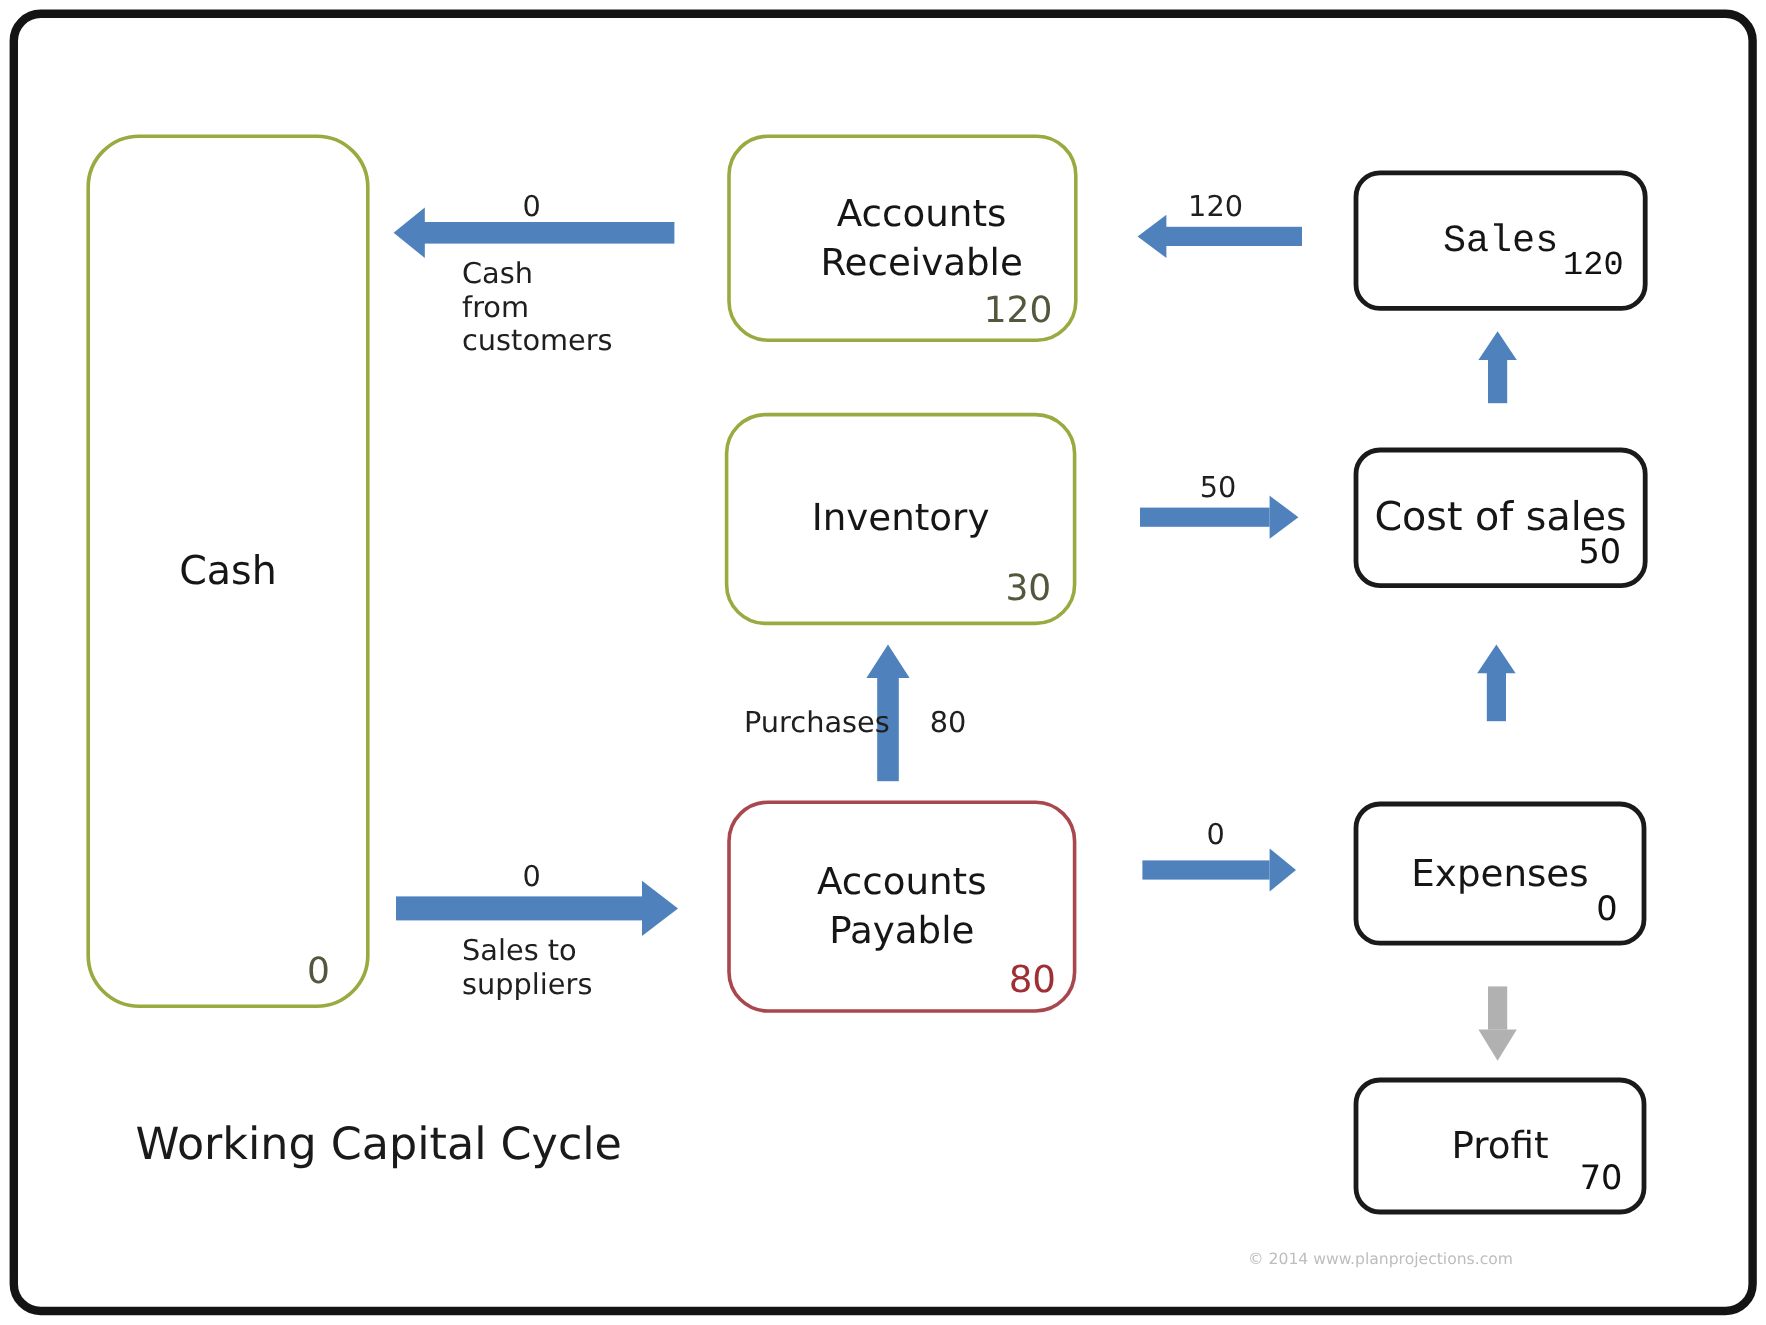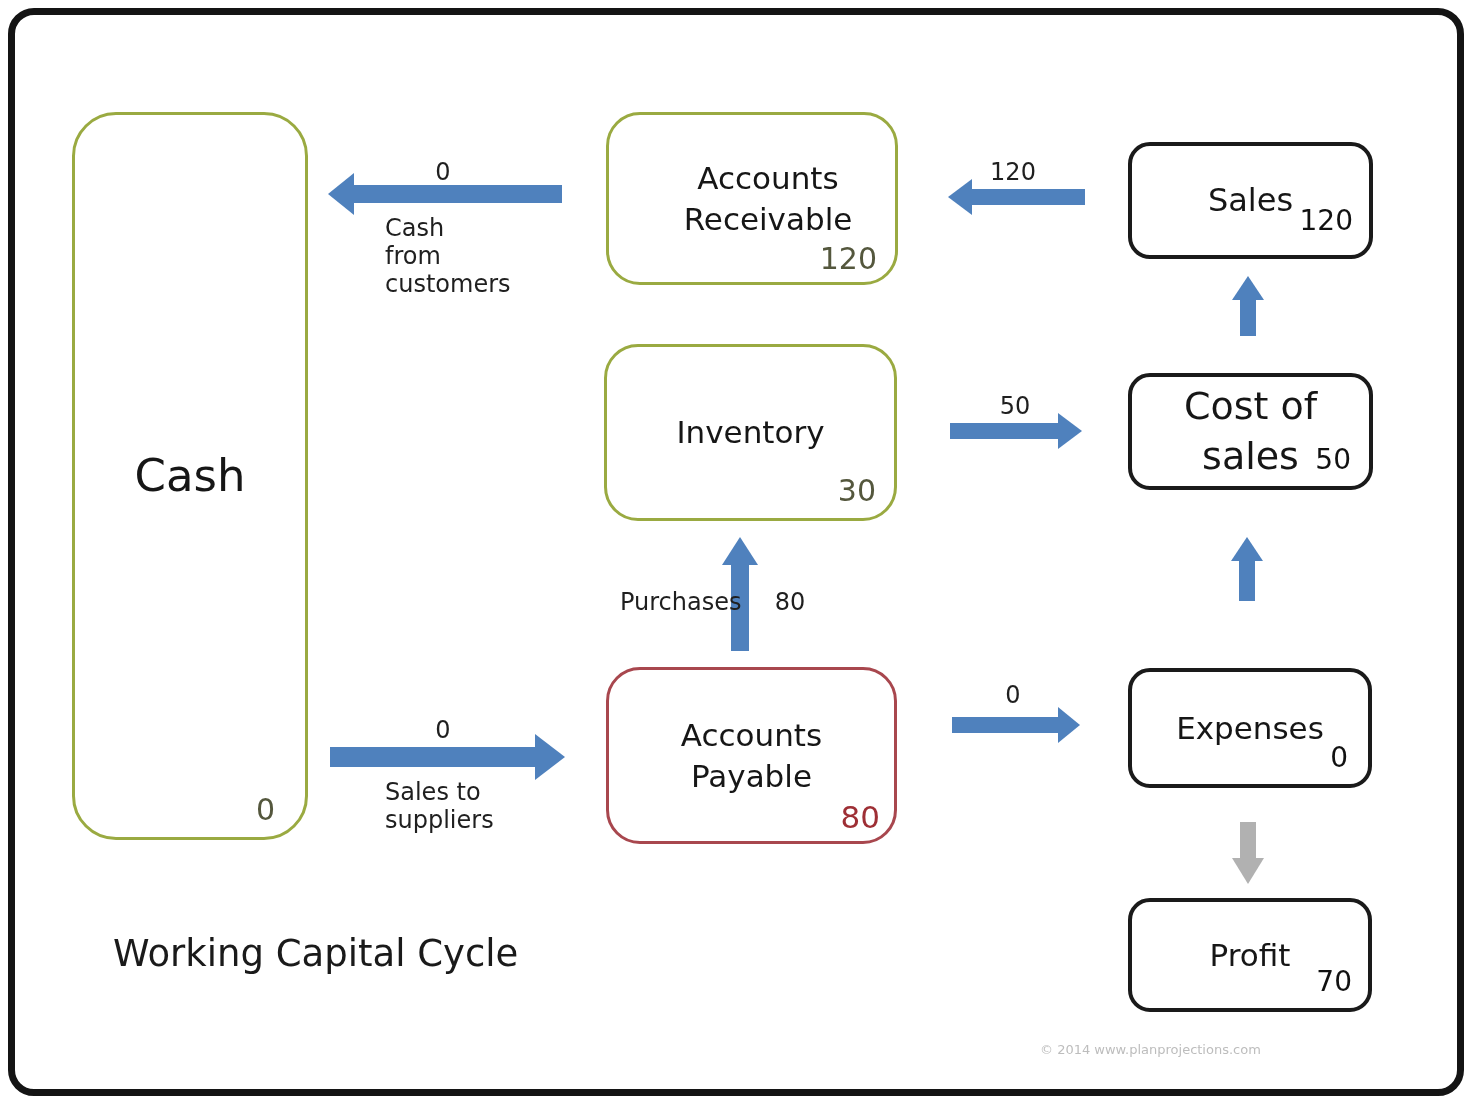--- a/index.html
+++ b/index.html
@@ -81,46 +81,46 @@
     color: #bdbdbd;
   }
 </style>
 </head>
 <body>
 
 <div id="canvas">
   <div class="frame"></div>
 
   <div class="box green" style="left:72px; top:112px; width:236px; height:728px; border-radius:44px;">
-    <div class="box-label" style="font-size:45px;">Cash</div>
+    <div class="box-label" style="font-size:33px;">Cash</div>
     <div class="box-value olive" style="right:30px; bottom:10px;">0</div>
   </div>
 
   <div class="box green" style="left:606px; top:112px; width:292px; height:173px;padding-left:32px;">
     <div class="box-label">Accounts Receivable</div>
     <div class="box-value olive" style="right:18px; bottom:6px;">120</div>
   </div>
 
   <div class="box green" style="left:604px; top:344px; width:293px; height:177px;">
     <div class="box-label">Inventory</div>
     <div class="box-value olive" style="right:18px; bottom:10px;">30</div>
   </div>
 
   <div class="box red" style="left:606px; top:667px; width:291px; height:177px;">
     <div class="box-label">Accounts Payable</div>
     <div class="box-value redv" style="right:14px; bottom:6px;">80</div>
   </div>
 
-  <div class="box black" style="left:1128px; top:142px; width:245px; height:117px;">
+  <div class="box black" style="left:1128px; top:142px; width:245px; height:117px;font-family:Liberation Mono, monospace;">
     <div class="box-label wide" style="font-size:32px;">Sales</div>
     <div class="box-value" style="right:16px; bottom:18px;">120</div>
   </div>
 
   <div class="box black" style="left:1128px; top:373px; width:245px; height:117px;">
-    <div class="box-label wide" style="font-size:38px;">Cost of sales</div>
+    <div class="box-label wide" style="font-size:33px;">Cost of sales</div>
     <div class="box-value" style="right:18px; bottom:10px;">50</div>
   </div>
 
   <div class="box black" style="left:1128px; top:668px; width:244px; height:120px;">
     <div class="box-label wide">Expenses</div>
     <div class="box-value" style="right:20px; bottom:10px;">0</div>
   </div>
 
   <div class="box black" style="left:1128px; top:898px; width:244px; height:114px;">
     <div class="box-label wide">Profit</div>

